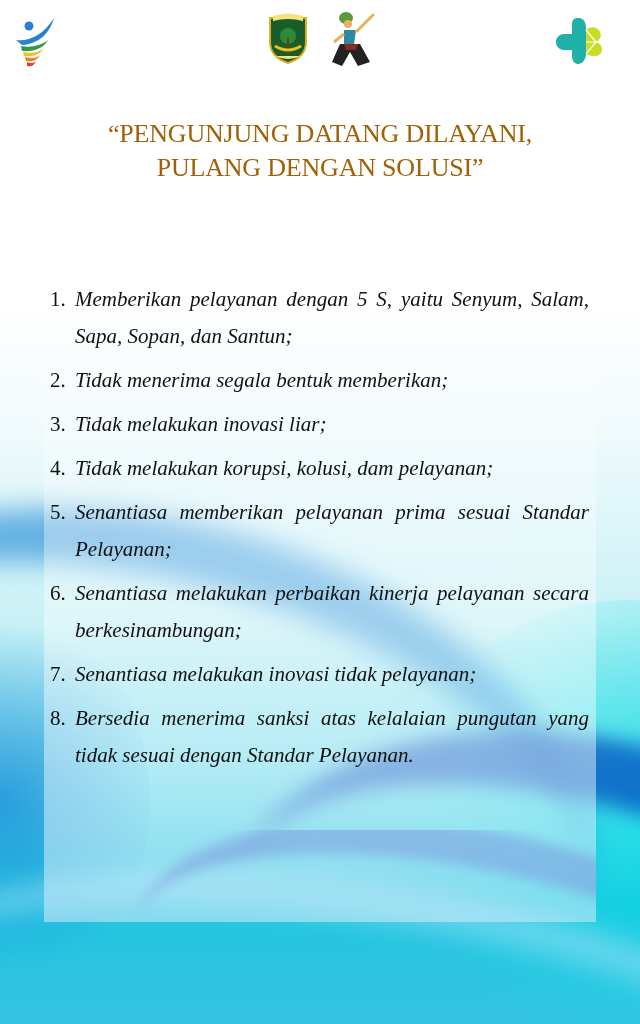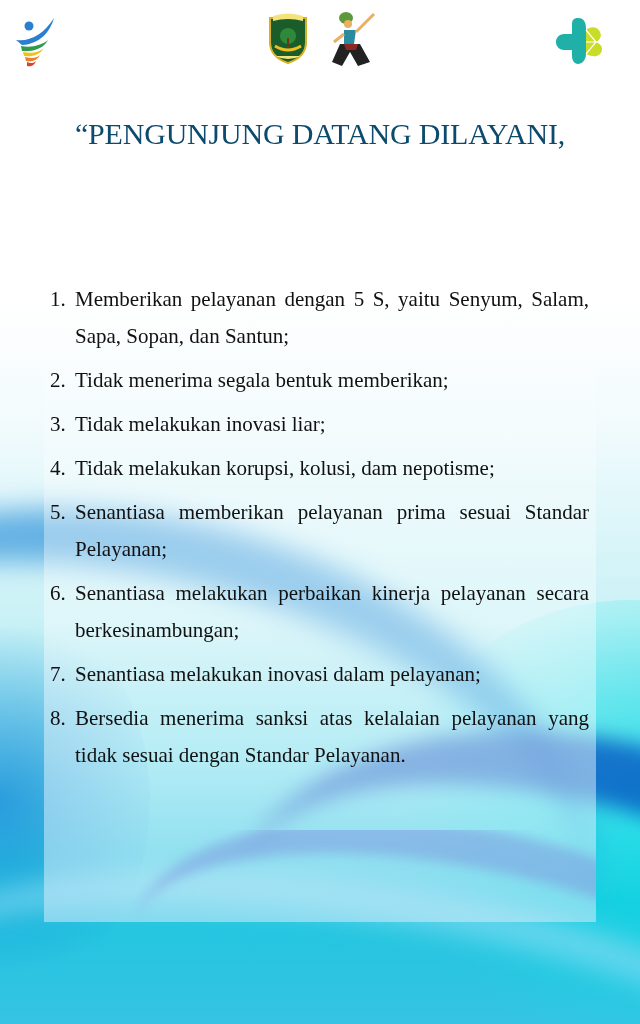--- a/index.html
+++ b/index.html
@@ -34,32 +34,32 @@
   }
 
   .logo { position: absolute; }
   .logo-left { left: 12px; top: 14px; width: 48px; height: 54px; }
   .logo-badge { left: 267px; top: 12px; width: 42px; height: 52px; }
   .logo-dancer { left: 330px; top: 8px; width: 48px; height: 60px; }
   .logo-right { left: 556px; top: 16px; width: 50px; height: 52px; }
 
   .title {
     position: absolute; left: 20px; right: 20px; top: 117px;
-    text-align: center; font-size: 30px; line-height: 34px; color: #0c4a6e;
+    text-align: center; font-size: 26px; line-height: 34px; color: #a16207;
     letter-spacing: -0.2px;
   }
   .title div { white-space: nowrap; }
 
   .list {
     position: absolute; left: 50px; top: 281px; width: 539px;
     font-size: 21px; line-height: 37px; color: #111;
   }
   .item { display: flex; margin-bottom: 7px; }
   .num { width: 25px; flex: 0 0 25px; }
-  .txt { flex: 1; text-align: justify; }
+  .txt { flex: 1; text-align: justify; font-style: italic; }
 </style>
 </head>
 <body>
 
 <div class="bg">
   <div class="wave w4"></div>
   <div class="wave w5"></div>
   <div class="wave w1"></div>
   <div class="wave w2"></div>
   <div class="wave w3"></div>
@@ -97,48 +97,49 @@
 </svg>
 
 <svg class="logo logo-right" viewBox="0 0 50 52">
   <path d="M22 2 C30 2 30 10 30 14 L30 38 C30 44 26 48 22 48 C18 48 16 44 16 40 L16 34 L8 34 C3 34 0 30 0 26 C0 22 3 18 8 18 L16 18 L16 8 C16 4 18 2 22 2 Z" fill="#1fb0a8"></path>
   <path d="M30 14 C34 10 42 10 44 16 C46 20 44 24 40 26 C46 28 48 34 44 38 C40 42 34 40 30 38 Z" fill="#c8dc28"></path>
   <path d="M30 26 L46 26 M30 14 L40 26 L30 38" stroke="#ffffff" stroke-width="1.2" fill="none"></path>
 </svg>
 
 <div class="title">
   <div>“PENGUNJUNG DATANG DILAYANI,</div>
+  <div>PULANG DENGAN SOLUSI”</div>
 </div>
 
 <div class="list">
   <div class="item">
     <span class="num">1.</span>
     <span class="txt">Memberikan pelayanan dengan 5 S, yaitu Senyum, Salam, Sapa, Sopan, dan Santun;</span>
   </div>
   <div class="item">
     <span class="num">2.</span>
     <span class="txt">Tidak menerima segala bentuk memberikan;</span>
   </div>
   <div class="item">
     <span class="num">3.</span>
     <span class="txt">Tidak melakukan inovasi liar;</span>
   </div>
   <div class="item">
     <span class="num">4.</span>
-    <span class="txt">Tidak melakukan korupsi, kolusi, dam nepotisme;</span>
+    <span class="txt">Tidak melakukan korupsi, kolusi, dam pelayanan;</span>
   </div>
   <div class="item">
     <span class="num">5.</span>
     <span class="txt">Senantiasa memberikan pelayanan prima sesuai Standar Pelayanan;</span>
   </div>
   <div class="item">
     <span class="num">6.</span>
     <span class="txt">Senantiasa melakukan perbaikan kinerja pelayanan secara berkesinambungan;</span>
   </div>
   <div class="item">
     <span class="num">7.</span>
-    <span class="txt">Senantiasa melakukan inovasi dalam pelayanan;</span>
+    <span class="txt">Senantiasa melakukan inovasi tidak pelayanan;</span>
   </div>
   <div class="item">
     <span class="num">8.</span>
-    <span class="txt">Bersedia menerima sanksi atas kelalaian pelayanan yang tidak sesuai dengan Standar Pelayanan.</span>
+    <span class="txt">Bersedia menerima sanksi atas kelalaian pungutan yang tidak sesuai dengan Standar Pelayanan.</span>
   </div>
 </div>
 
 </body></html>

